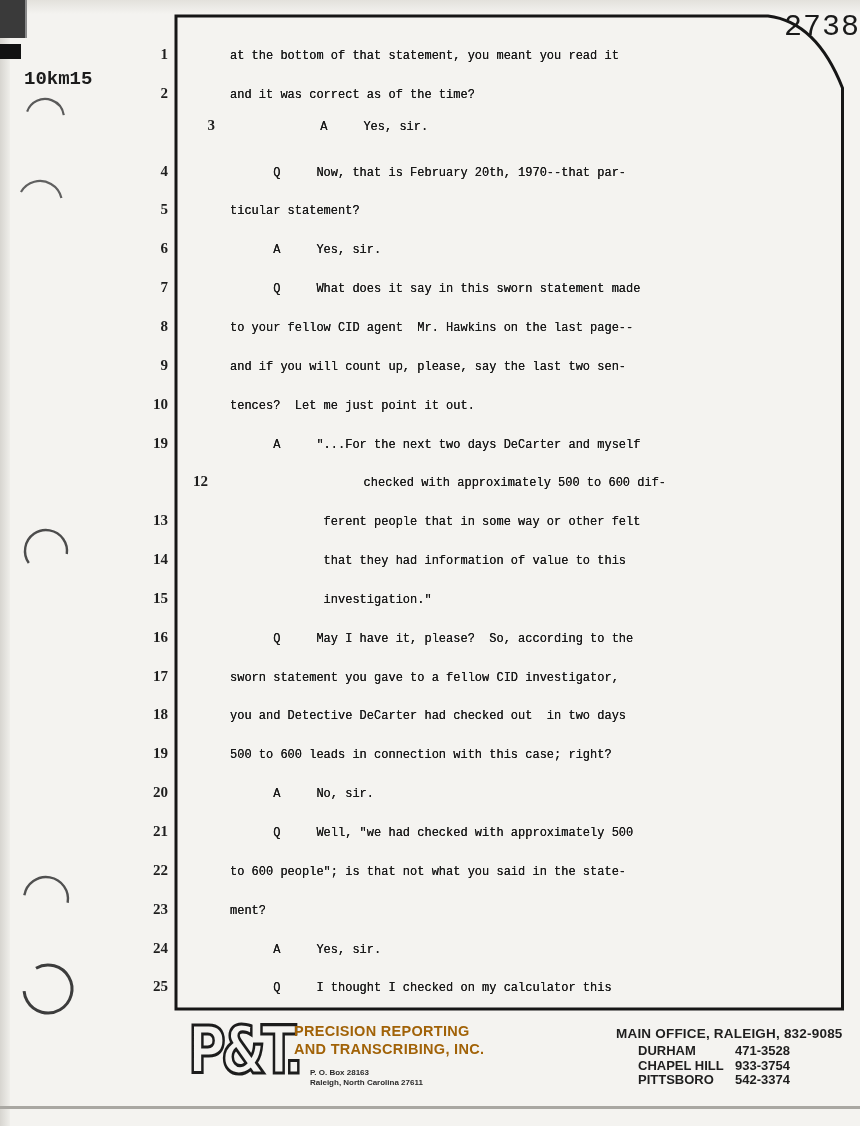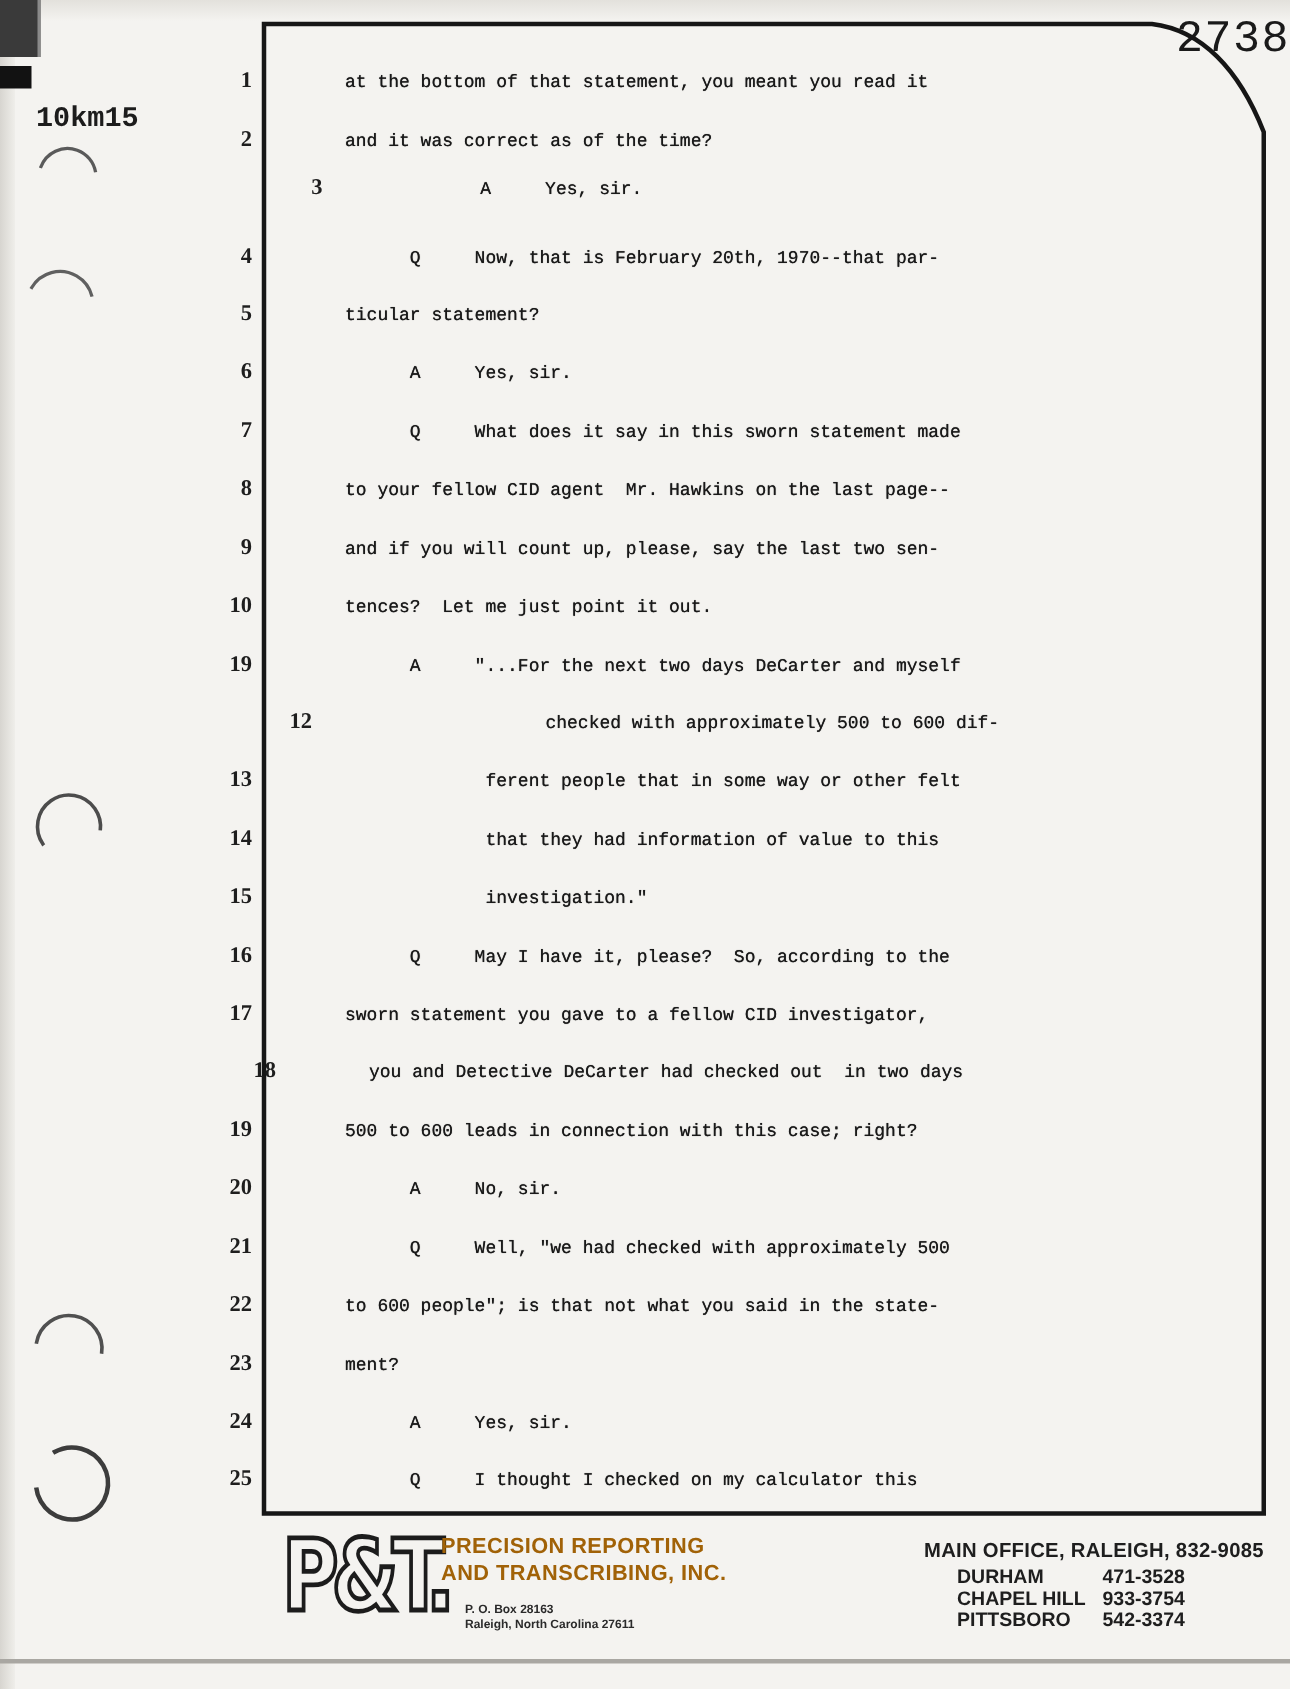--- a/index.html
+++ b/index.html
@@ -100,21 +100,21 @@
     <div class="t-row" style="top: 316.95px;"><span class="t-num">8</span><span class="t-txt">to your fellow CID agent  Mr. Hawkins on the last page--</span></div>
     <div class="t-row" style="top: 355.8px;"><span class="t-num">9</span><span class="t-txt">and if you will count up, please, say the last two sen-</span></div>
     <div class="t-row" style="top: 394.65px;"><span class="t-num">10</span><span class="t-txt">tences?  Let me just point it out.</span></div>
     <div class="t-row" style="top: 433.5px;"><span class="t-num">19</span><span class="t-txt">      A     "...For the next two days DeCarter and myself</span></div>
     <div class="t-row" style="top: 472.35px; padding-left: 40px;"><span class="t-num">12</span><span class="t-txt">             checked with approximately 500 to 600 dif-</span></div>
     <div class="t-row" style="top: 511.2px;"><span class="t-num">13</span><span class="t-txt">             ferent people that in some way or other felt</span></div>
     <div class="t-row" style="top: 550.05px;"><span class="t-num">14</span><span class="t-txt">             that they had information of value to this</span></div>
     <div class="t-row" style="top: 588.9px;"><span class="t-num">15</span><span class="t-txt">             investigation."</span></div>
     <div class="t-row" style="top: 627.75px;"><span class="t-num">16</span><span class="t-txt">      Q     May I have it, please?  So, according to the</span></div>
     <div class="t-row" style="top: 666.6px;"><span class="t-num">17</span><span class="t-txt">sworn statement you gave to a fellow CID investigator,</span></div>
-    <div class="t-row" style="top: 705.45px; padding-left: 16px;"><span class="t-num">18</span><span class="t-txt">you and Detective DeCarter had checked out  in two days</span></div>
+    <div class="t-row" style="top: 705.45px;"><span class="t-num">18</span><span class="t-txt">you and Detective DeCarter had checked out  in two days</span></div>
     <div class="t-row" style="top: 744.3px;"><span class="t-num">19</span><span class="t-txt">500 to 600 leads in connection with this case; right?</span></div>
     <div class="t-row" style="top: 783.15px;"><span class="t-num">20</span><span class="t-txt">      A     No, sir.</span></div>
     <div class="t-row" style="top: 822px;"><span class="t-num">21</span><span class="t-txt">      Q     Well, "we had checked with approximately 500</span></div>
     <div class="t-row" style="top: 860.85px;"><span class="t-num">22</span><span class="t-txt">to 600 people"; is that not what you said in the state-</span></div>
     <div class="t-row" style="top: 899.7px;"><span class="t-num">23</span><span class="t-txt">ment?</span></div>
     <div class="t-row" style="top: 938.55px;"><span class="t-num">24</span><span class="t-txt">      A     Yes, sir.</span></div>
     <div class="t-row" style="top: 977.4px;"><span class="t-num">25</span><span class="t-txt">      Q     I thought I checked on my calculator this</span></div>
   </div>
 
 <div class="footer">

